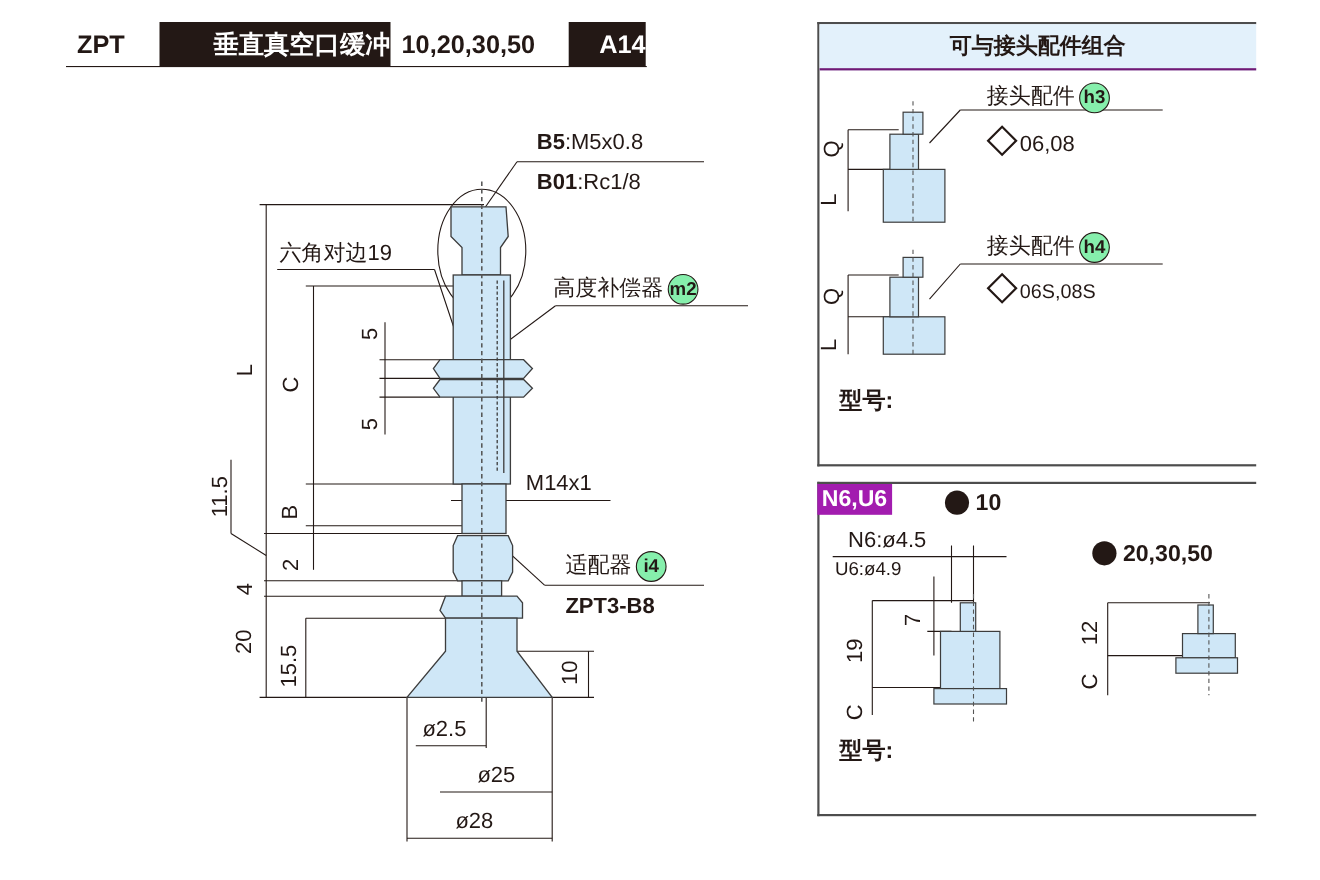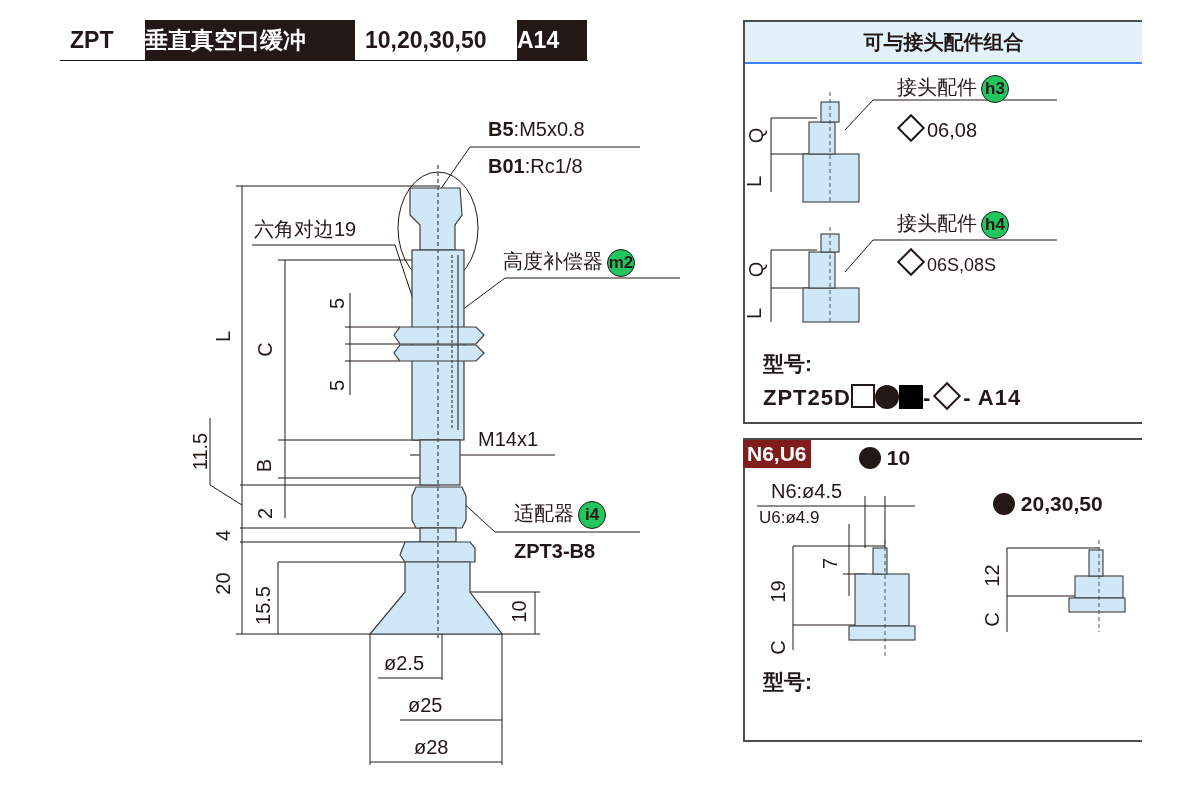--- a/index.html
+++ b/index.html
@@ -2,31 +2,31 @@
 <html><head>
 <meta charset="utf-8">
 <style>
   html, body { margin:0; padding:0; background:#ffffff; }
   body { width:1200px; height:800px; position:relative; overflow:hidden;
          font-family:"Liberation Sans","DejaVu Sans",sans-serif; color:#231815; }
   .abs { position:absolute; }
   
   .hdr-line { position:absolute; left:60px; top:60px; width:528px; height:1px; background:#231815; }
   .hdr-cell { position:absolute; top:20px; height:40px; line-height:40px; font-weight:bold; font-size:23px; white-space:nowrap; }
-  .hdr-dark { background:#231815; color:#fff; text-align:left; }
+  .hdr-dark { background:#231815; color:#fff; text-align:right; }
   
   .panel { position:absolute; border:2px solid #4d4d4d; border-right:none; background:#fff; }
-  .panel-title { position:absolute; left:0; right:0; top:0; height:40px; background:#e3f1fb; border-bottom:2px solid #3b82f6;
+  .panel-title { position:absolute; left:0; right:0; top:0; height:40px; background:#e3f1fb; border-bottom:2px solid #701a75;
                  text-align:center; line-height:40px; font-weight:bold; font-size:20px; }
   .txt { position:absolute; white-space:nowrap; }
   .lbl { font-size:20px; }
   .bold { font-weight:bold; }
-  .callout-circle { display:inline-block; width:26px; height:26px; border-radius:50%; border:1.5px solid #231815; background:#22c55e;
+  .callout-circle { display:inline-block; width:26px; height:26px; border-radius:50%; border:1.5px solid #231815; background:#86efac;
                     text-align:center; line-height:26px; font-weight:bold; font-size:17px; vertical-align:middle; margin-left:4px; }
-  .tag-dark { position:absolute; background:#7f1d1d; color:#fff; font-weight:bold; font-size:21px; padding:0 4px; line-height:28px; }
+  .tag-dark { position:absolute; background:#a21caf; color:#fff; font-weight:bold; font-size:21px; padding:0 4px; line-height:28px; }
   .model { font-weight:bold; font-size:22px; letter-spacing:1px; }
   .sym-box { display:inline-block; width:20px; height:20px; border:2px solid #231815; vertical-align:-3px; background:#fff; }
   .sym-dot { display:inline-block; width:24px; height:24px; border-radius:50%; background:#231815; vertical-align:-4px; }
   .sym-sq  { display:inline-block; width:24px; height:24px; background:#000; vertical-align:-4px; }
   .sym-dia { display:inline-block; width:16px; height:16px; border:2px solid #231815; transform:rotate(45deg); vertical-align:-1px; margin:0 6px; }
   .frac { display:inline-block; vertical-align:middle; text-align:center; font-size:16px; line-height:16px; font-weight:bold; }
 </style>
 </head>
 <body>
 
@@ -131,21 +131,21 @@
 <div class="txt lbl" style="left:332px;top:292px;transform:rotate(-90deg);">5</div>
 <div class="txt lbl" style="left:332px;top:374px;transform:rotate(-90deg);">5</div>
 <div class="txt lbl" style="left:182px;top:440px;transform:rotate(-90deg);">11.5</div>
 <div class="txt lbl" style="left:258px;top:454px;transform:rotate(-90deg);">B</div>
 <div class="txt lbl" style="left:260px;top:502px;transform:rotate(-90deg);">2</div>
 <div class="txt lbl" style="left:218px;top:524px;transform:rotate(-90deg);">4</div>
 <div class="txt lbl" style="left:212px;top:572px;transform:rotate(-90deg);">20</div>
 <div class="txt lbl" style="left:244px;top:594px;transform:rotate(-90deg);">15.5</div>
 <div class="txt lbl" style="left:508px;top:600px;transform:rotate(-90deg);">10</div>
 <div class="txt lbl" style="left:384px;top:652px;text-align:center;">ø2.5</div>
-<div class="txt lbl" style="left:408px;top:694px;">ø25</div>
+<div class="txt lbl" style="left:434px;top:694px;">ø25</div>
 <div class="txt lbl" style="left:414px;top:736px;">ø28</div>
 
 <div class="panel" style="left:743px;top:20px;width:397px;height:400px;">
   <div class="panel-title">可与接头配件组合</div>
 
   <svg class="abs" style="left:0;top:0" width="397" height="400">
     <g stroke="#231815" stroke-width="1" fill="none">
       <line x1="26" y1="96" x2="26" y2="170"></line>
         <line x1="26" y1="96" x2="72" y2="96"></line>
         <line x1="26" y1="132" x2="72" y2="132"></line>
@@ -181,23 +181,20 @@
   <div class="txt lbl" style="left:152px;top:188px;">
     <span>接头配件</span><span class="callout-circle">h4</span>
   </div>
   <div class="txt" style="left:150px;top:230px;font-size:18px;">
     <span class="sym-dia"></span><span>06S,08S</span>
   </div>
   <div class="txt lbl" style="left:4px;top:236px;transform:rotate(-90deg);">Q</div>
   <div class="txt lbl" style="left:4px;top:280px;transform:rotate(-90deg);">L</div>
 
   <div class="txt bold" style="left:18px;top:328px;font-size:21px;">型号:</div>
-  <div class="txt model" style="left:18px;top:362px;">
-    <span>ZPT25D</span><span class="sym-box"></span><span class="sym-dot"></span><span class="sym-sq"></span><span>-</span><span class="sym-dia"></span><span>- A14</span>
-  </div>
 </div>
 
 <div class="panel" style="left:743px;top:438px;width:397px;height:300px;">
   <div class="tag-dark" style="left:-2px;top:0px;">N6,U6</div>
 
   <div class="txt bold" style="left:114px;top:6px;font-size:21px;">
     <span class="sym-dot" style="width:22px;height:22px;"></span>
     <span>10</span>
   </div>
   <div class="txt bold" style="left:248px;top:52px;font-size:21px;">

